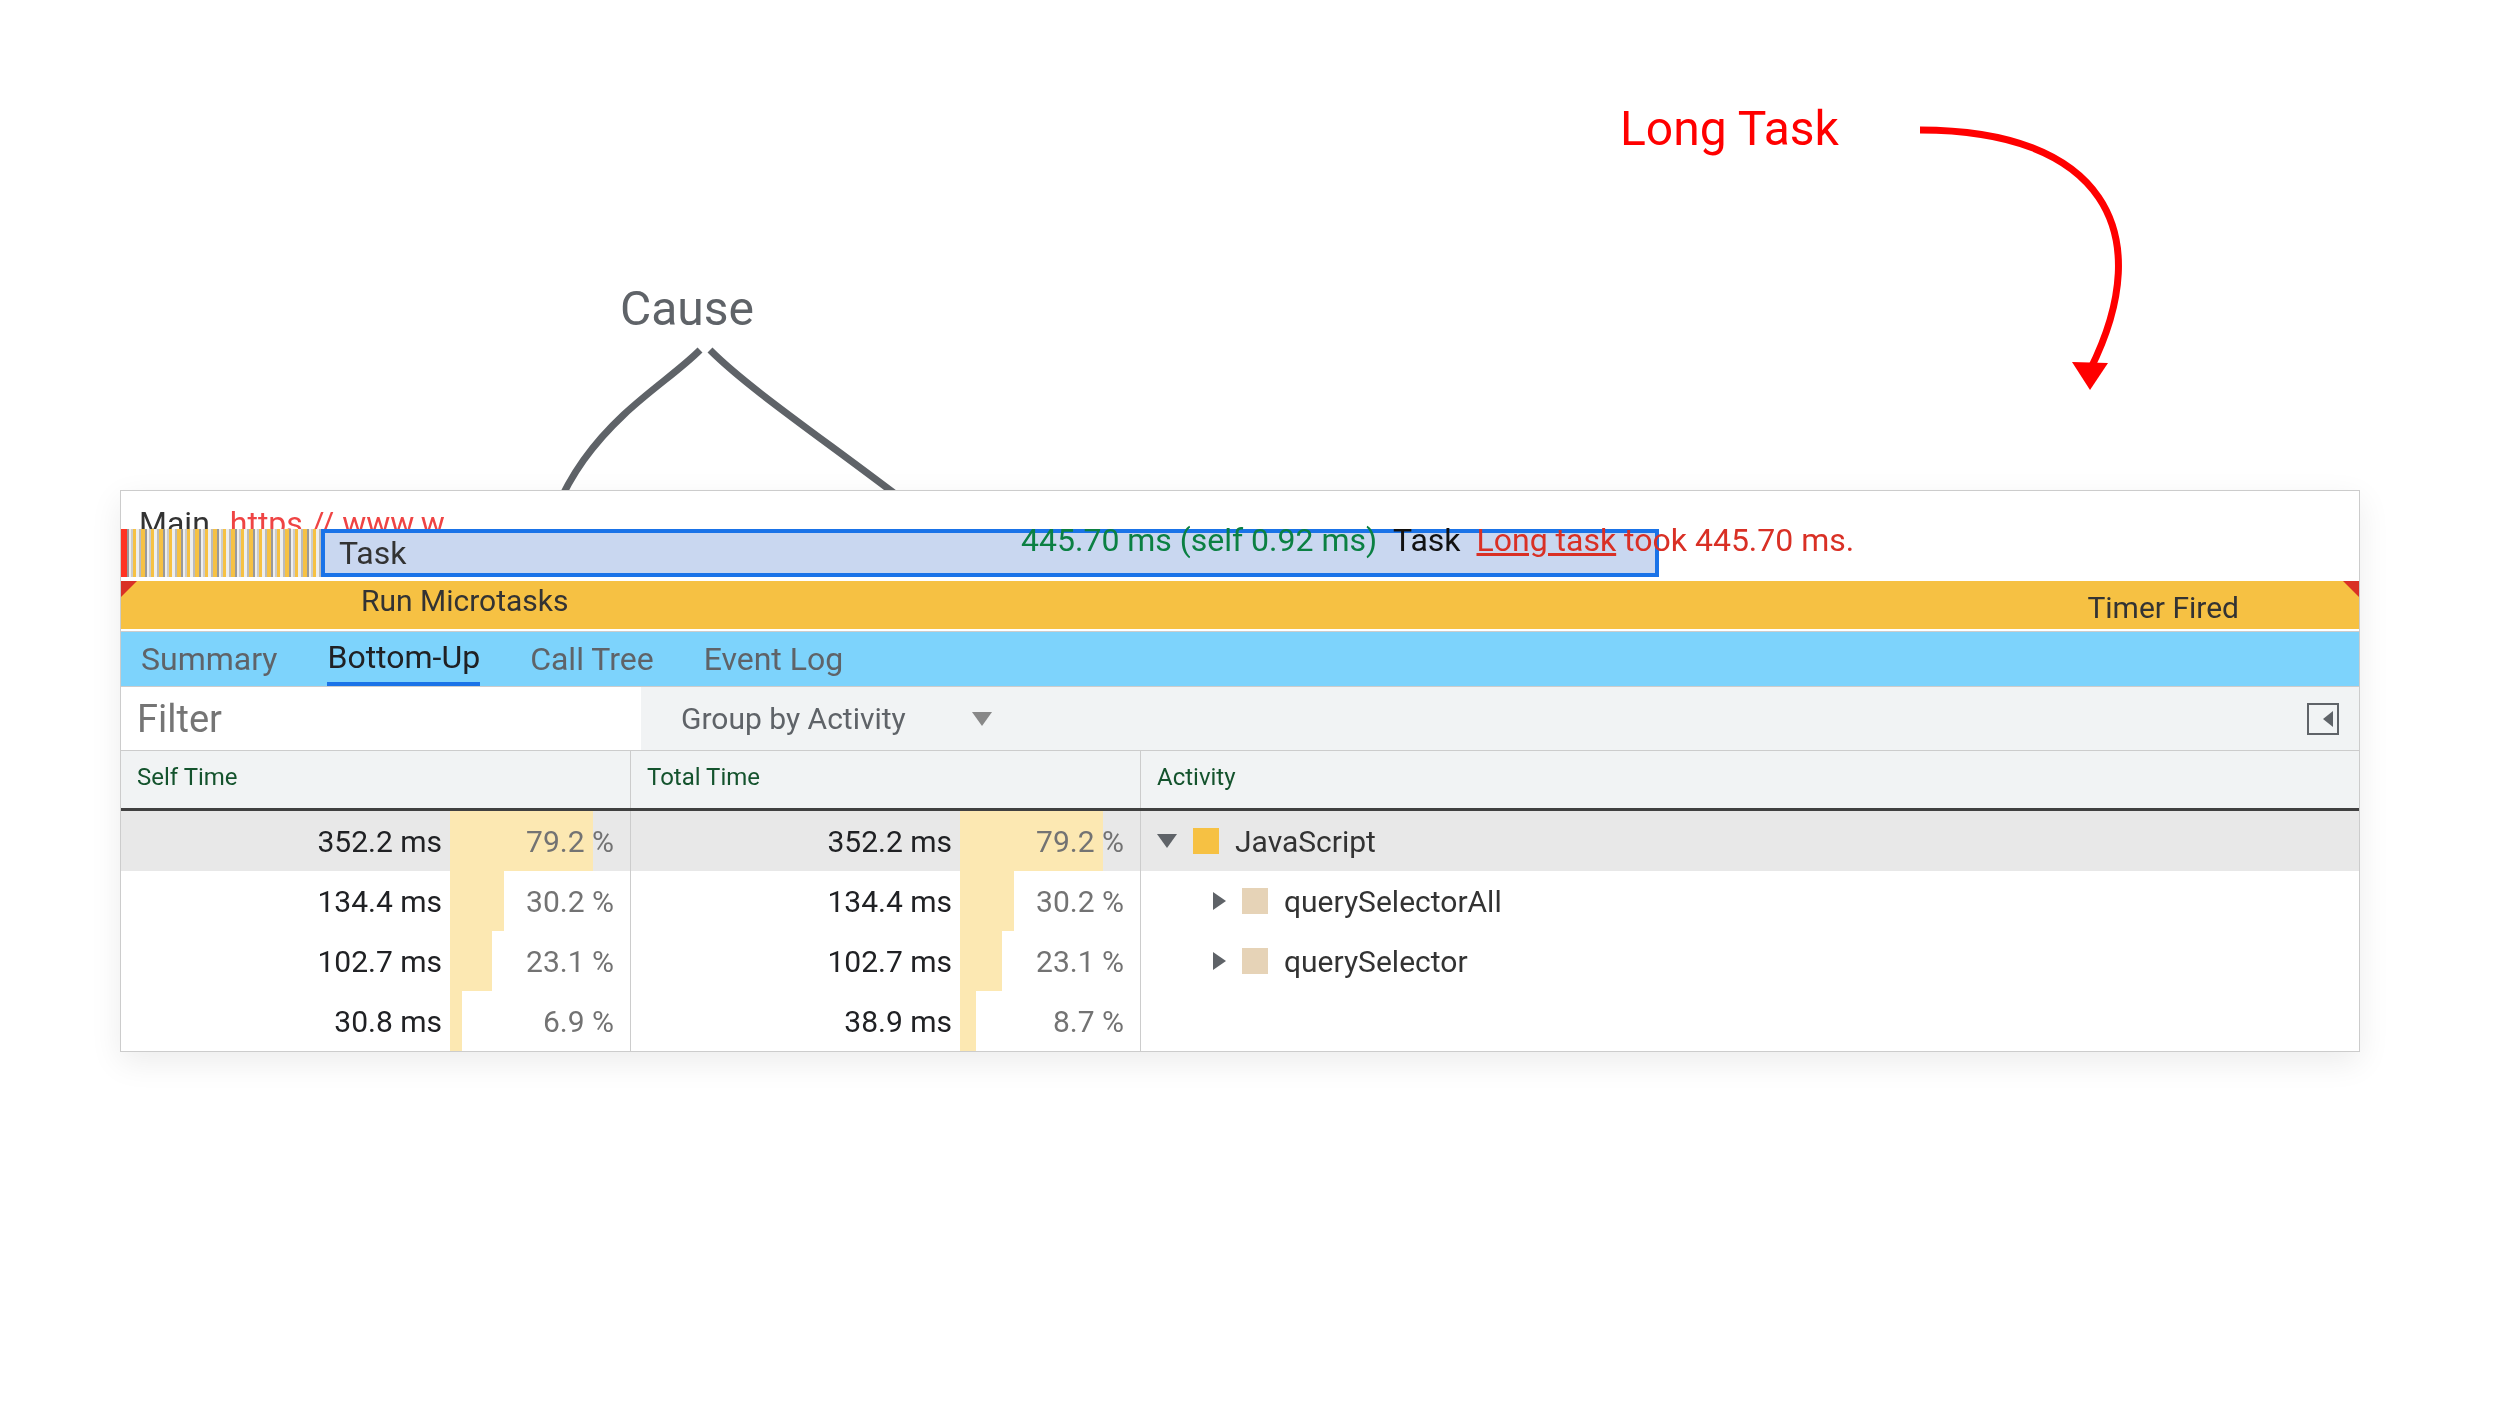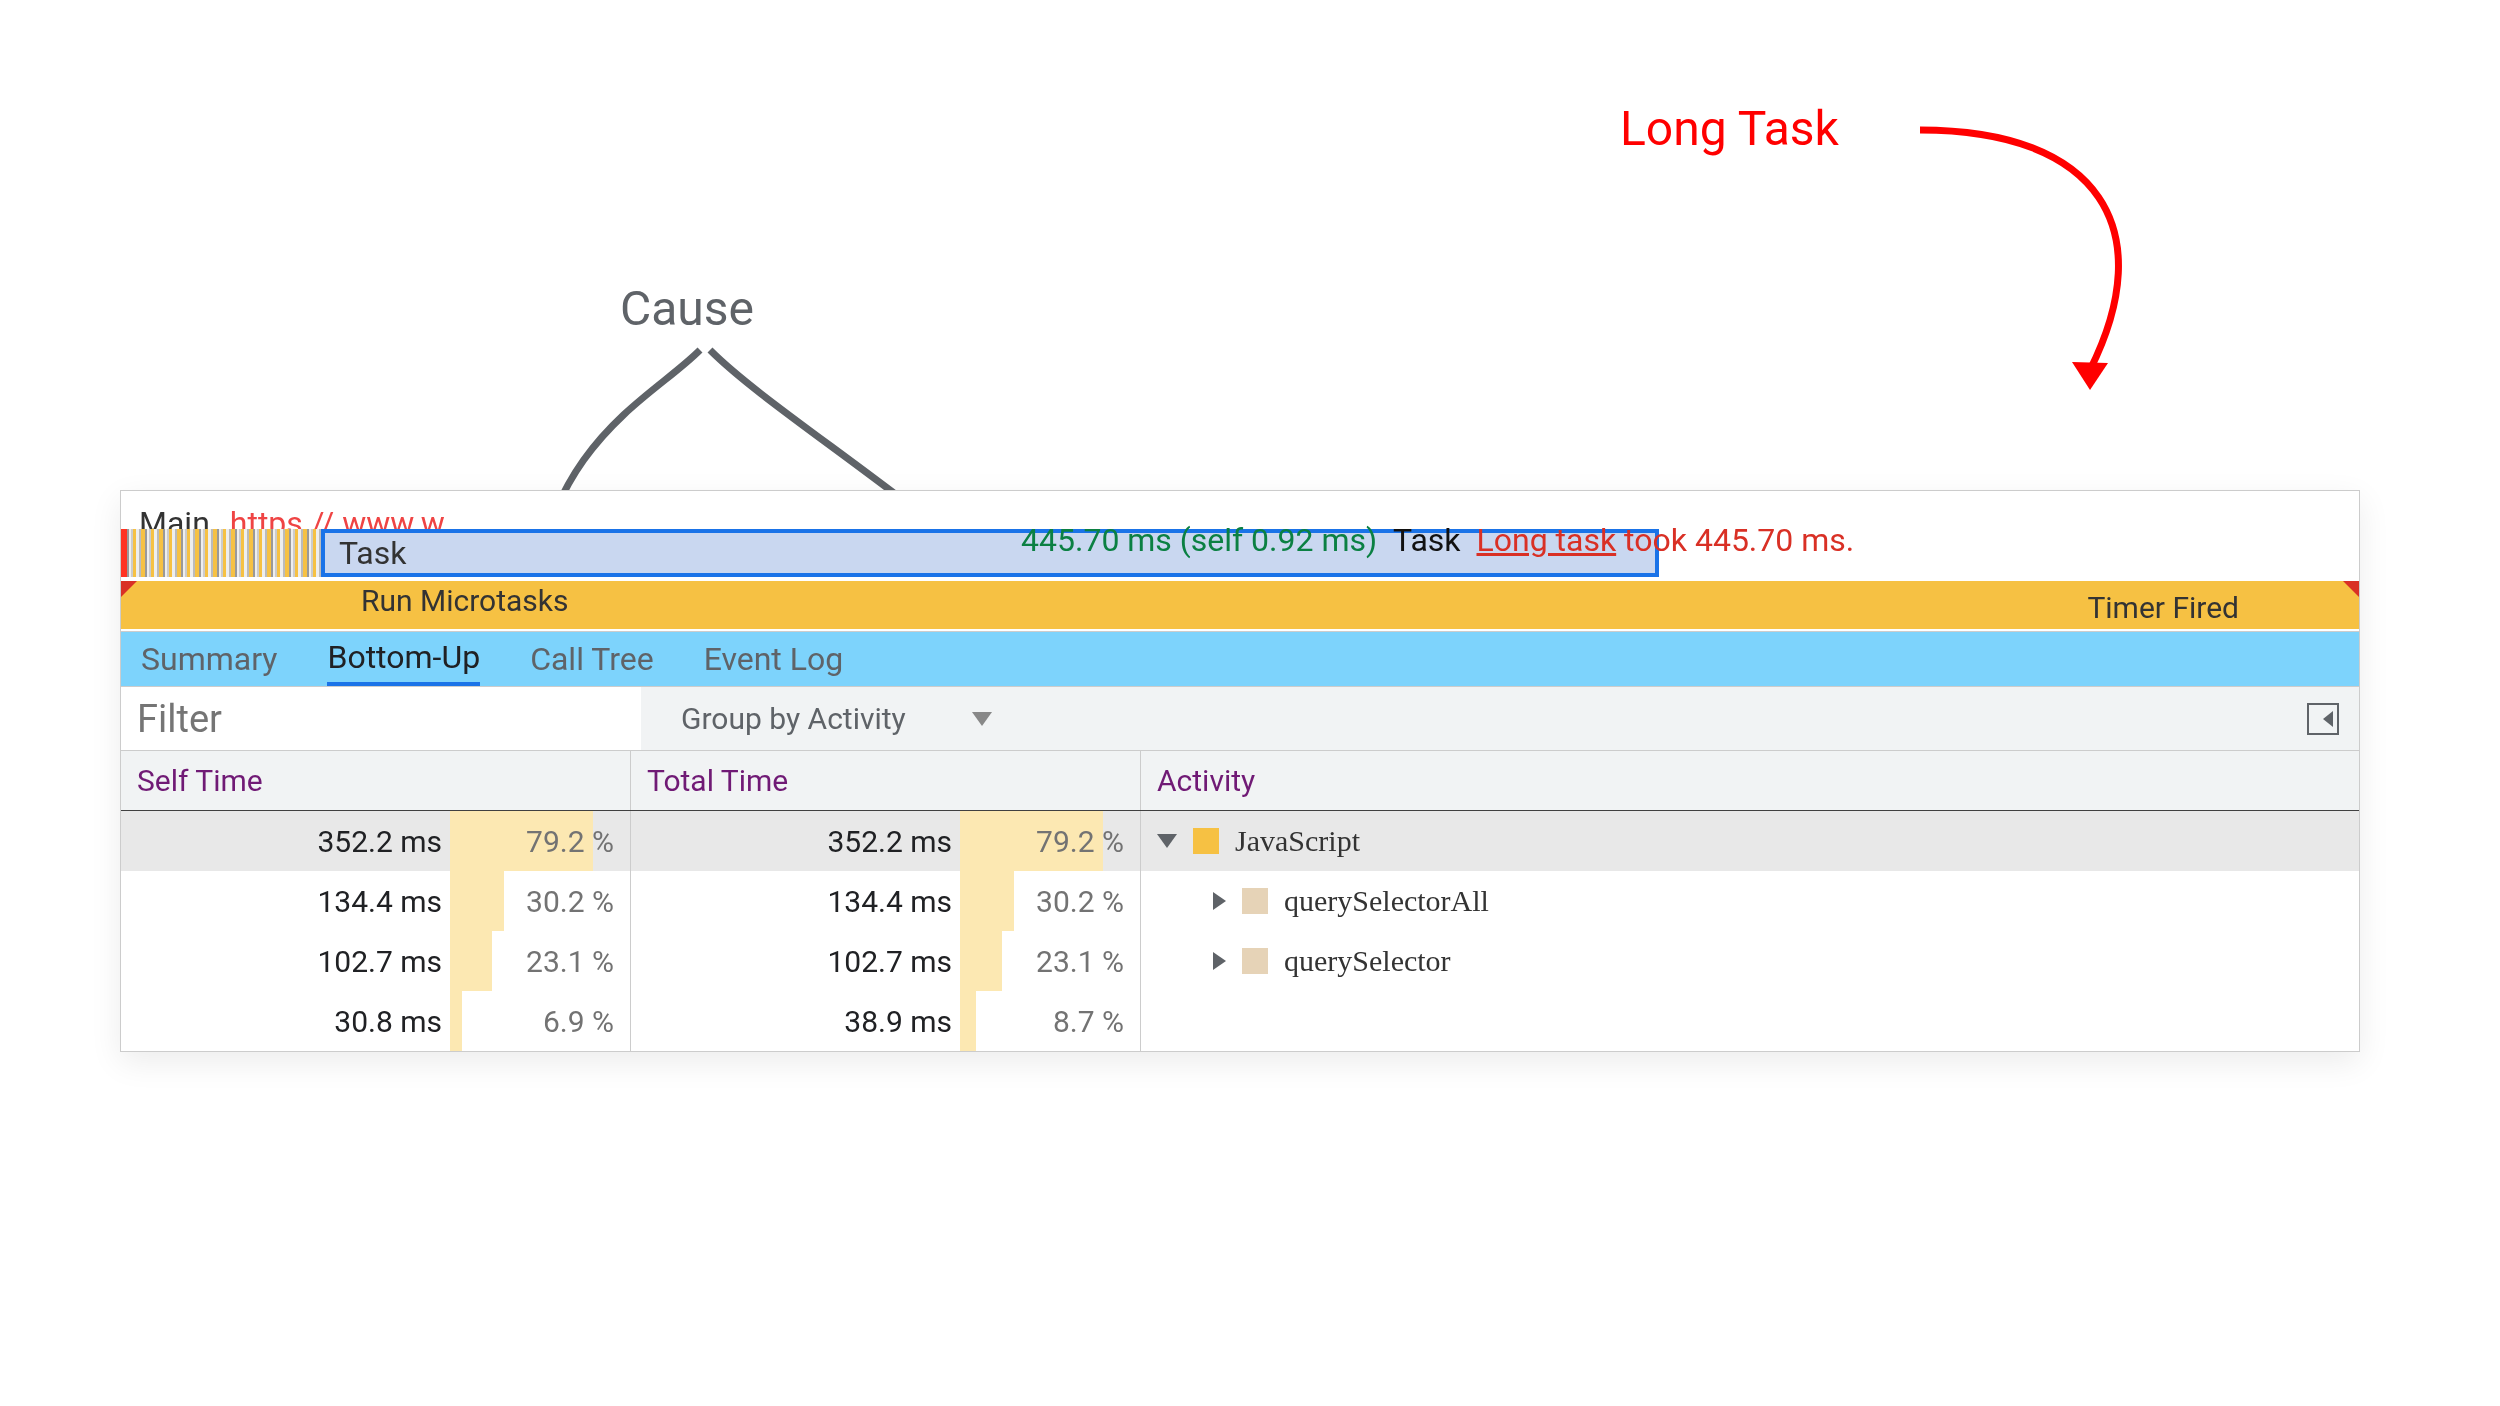--- a/index.html
+++ b/index.html
@@ -206,24 +206,24 @@
     content: '';
     width: 0; height: 0;
     border-top: 8px solid transparent;
     border-bottom: 8px solid transparent;
     border-right: 10px solid #5f6368;
   }
 
   .table-header {
     display: flex;
     background: #f1f3f4;
-    border-bottom: 1px solid #404040;
+    border-bottom: 3px solid #404040;
     height: 60px;
-    font-size: 30px;
-    color: #701a75;
+    font-size: 24px;
+    color: #14532d;
   }
   .col-self { width: 510px; border-right: 1px solid #ccc; padding: 12px 16px; }
   .col-total { width: 510px; border-right: 1px solid #ccc; padding: 12px 16px; }
   .col-activity { flex: 1; padding: 12px 16px; }
 
   .table-body .row {
     display: flex;
     height: 60px;
     font-size: 30px;
     align-items: center;
@@ -239,21 +239,20 @@
     height: 100%;
     padding-right: 0;
   }
   .cell-activity {
     flex: 1;
     display: flex;
     align-items: center;
     gap: 16px;
     padding-left: 16px;
     height: 100%;
-    font-family: Liberation Serif, serif;
   }
   .ms-val { color: #202124; text-align: right; width: 270px; padding-right: 8px; }
   .pct-box {
     width: 180px;
     height: 100%;
     display: flex;
     align-items: center;
     justify-content: flex-end;
     padding-right: 16px;
     position: relative;

